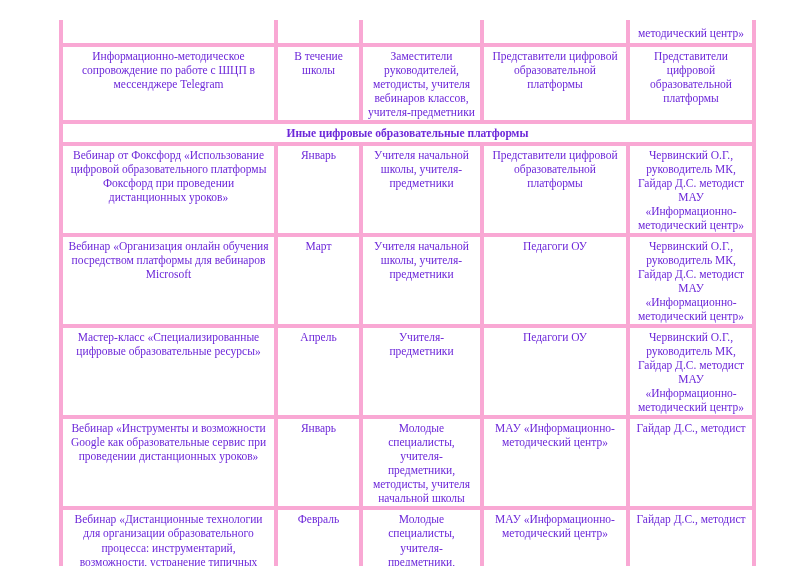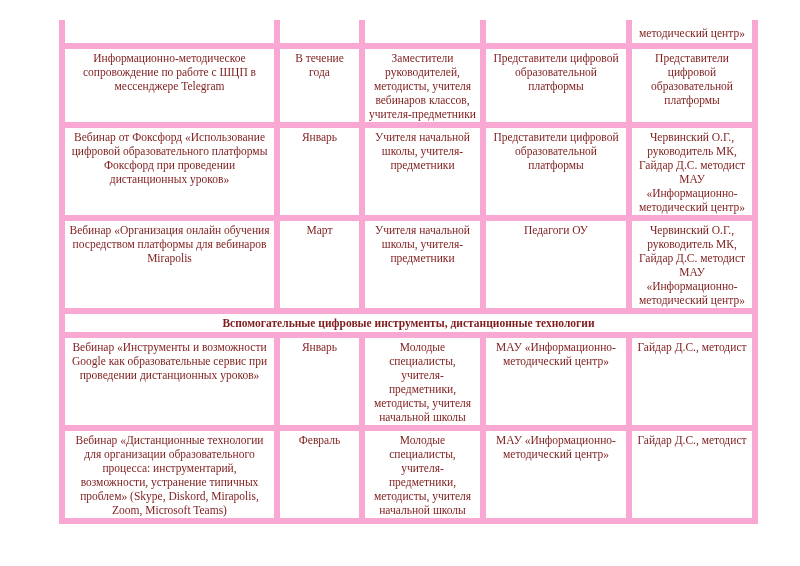--- a/index.html
+++ b/index.html
@@ -9,29 +9,29 @@
       overflow: hidden;
       background: #ffffff;
     }
     .page {
       box-sizing: border-box;
       width: 696px;
       height: 566px;
       background: #ffffff;
       padding: 20px 48px 0 59px;
       font-family: "Liberation Serif", "DejaVu Serif", serif;
-      color: #7f1d1d;
+      color: #6d28d9;
     }
     table.doc {
       border-collapse: collapse;
       table-layout: fixed;
       width: 693px;
     }
     table.doc td {
-      border: 6px solid #f9a8d4;
+      border: 4px solid #f9a8d4;
       vertical-align: top;
       text-align: center;
       padding: 2px 4px 1px 4px;
       font-size: 11.5px;
       line-height: 1.22;
       word-wrap: break-word;
       overflow: hidden;
     }
     tr.continuation td {
       border-top: none;
@@ -59,41 +59,48 @@
     <tbody id="table-body">
         <tr class="continuation">
           <td></td>
           <td></td>
           <td></td>
           <td></td>
           <td>методический центр»</td>
         </tr>
         <tr class="data">
           <td>Информационно-методическое сопровождение по работе с ШЦП в мессенджере Telegram</td>
-          <td>В течение года</td>
+          <td>В течение школы</td>
           <td>Заместители руководителей, методисты, учителя вебинаров классов, учителя-предметники</td>
           <td>Представители цифровой образовательной платформы</td>
           <td>Представители цифровой образовательной платформы</td>
+        </tr>
+        <tr class="section">
+          <td colspan="5">Иные цифровые образовательные платформы</td>
         </tr>
         <tr class="data">
           <td>Вебинар от Фоксфорд «Использование цифровой образовательного платформы Фоксфорд при проведении дистанционных уроков»</td>
           <td>Январь</td>
           <td>Учителя начальной школы, учителя-предметники</td>
           <td>Представители цифровой образовательной платформы</td>
           <td>Червинский О.Г., руководитель МК, Гайдар Д.С. методист МАУ «Информационно-методический центр»</td>
         </tr>
         <tr class="data">
-          <td>Вебинар «Организация онлайн обучения посредством платформы для вебинаров Mirapolis</td>
+          <td>Вебинар «Организация онлайн обучения посредством платформы для вебинаров Microsoft</td>
           <td>Март</td>
           <td>Учителя начальной школы, учителя-предметники</td>
           <td>Педагоги ОУ</td>
           <td>Червинский О.Г., руководитель МК, Гайдар Д.С. методист МАУ «Информационно-методический центр»</td>
         </tr>
-        <tr class="section">
-          <td colspan="5">Вспомогательные цифровые инструменты, дистанционные технологии</td>
+        <tr class="data">
+          <td>Мастер-класс «Специализированные цифровые образовательные ресурсы»</td>
+          <td>Апрель</td>
+          <td>Учителя-предметники</td>
+          <td>Педагоги ОУ</td>
+          <td>Червинский О.Г., руководитель МК, Гайдар Д.С. методист МАУ «Информационно-методический центр»</td>
         </tr>
         <tr class="data">
           <td>Вебинар «Инструменты и возможности Google как образовательные сервис при проведении дистанционных уроков»</td>
           <td>Январь</td>
           <td>Молодые специалисты, учителя-предметники, методисты, учителя начальной школы</td>
           <td>МАУ «Информационно-методический центр»</td>
           <td>Гайдар Д.С., методист</td>
         </tr>
         <tr class="data">
           <td>Вебинар «Дистанционные технологии для организации образовательного процесса: инструментарий, возможности, устранение типичных проблем» (Skype, Diskord, Mirapolis, Zoom, Microsoft Teams)</td>

